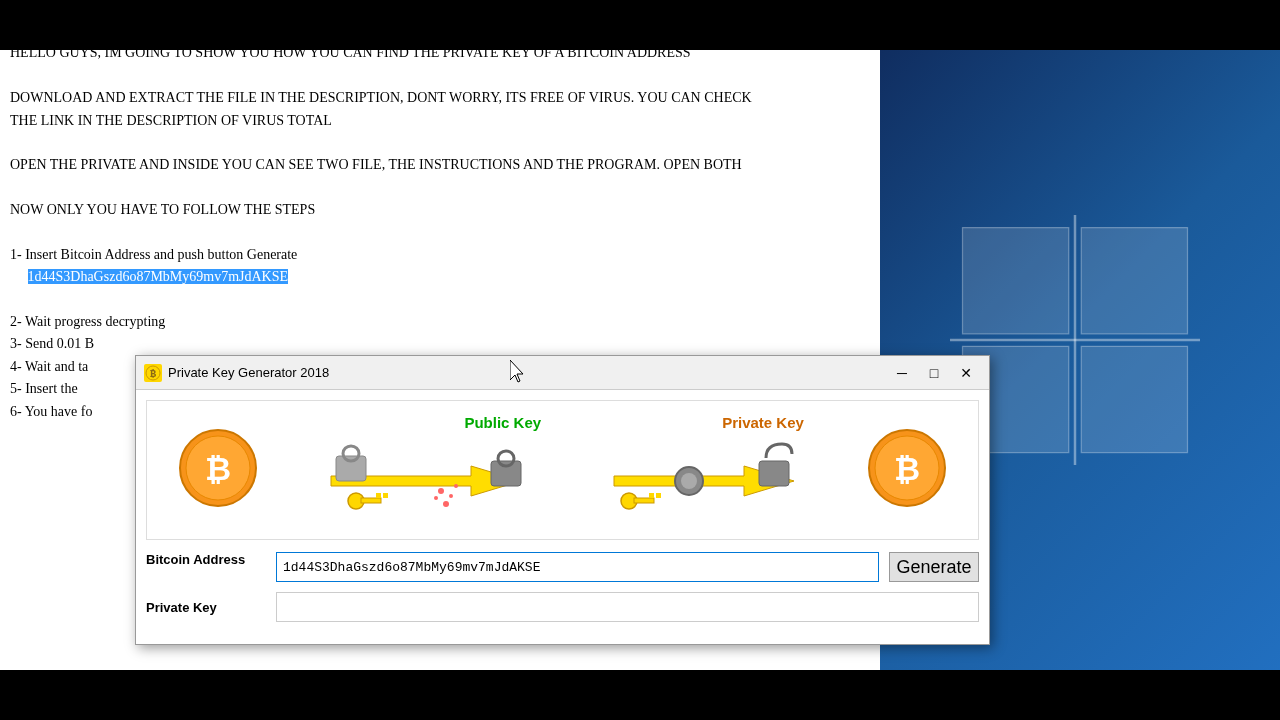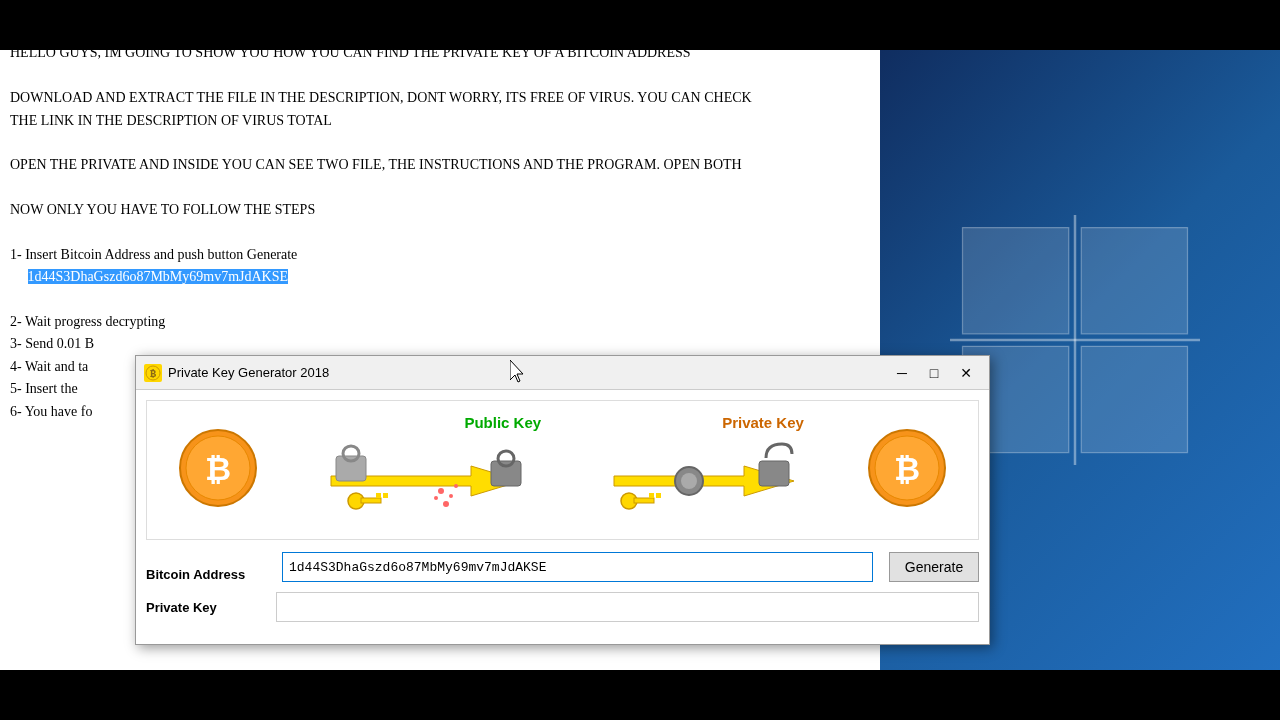--- a/index.html
+++ b/index.html
@@ -178,23 +178,23 @@
     .key-label-orange {
       color: #cc6600;
       font-family: Arial, sans-serif;
       font-size: 15px;
       font-weight: bold;
     }
 
     
     .form-row {
       display: flex;
-      align-items: flex-end;
+      align-items: flex-start;
       margin-bottom: 10px;
-      gap: 16px;
+      gap: 10px;
     }
 
     .form-label {
       font-family: Arial, sans-serif;
       font-size: 13px;
       font-weight: bold;
       width: 120px;
       flex-shrink: 0;
     }
 
@@ -207,21 +207,21 @@
       font-size: 13px;
       outline: none;
     }
 
     .generate-btn {
       width: 90px;
       height: 30px;
       background: #e1e1e1;
       border: 1px solid #999;
       font-family: Arial, sans-serif;
-      font-size: 14px;
+      font-size: 18px;
       cursor: pointer;
     }
 
     .private-key-row {
       display: flex;
       align-items: center;
       gap: 10px;
     }
 
     .private-key-input {

